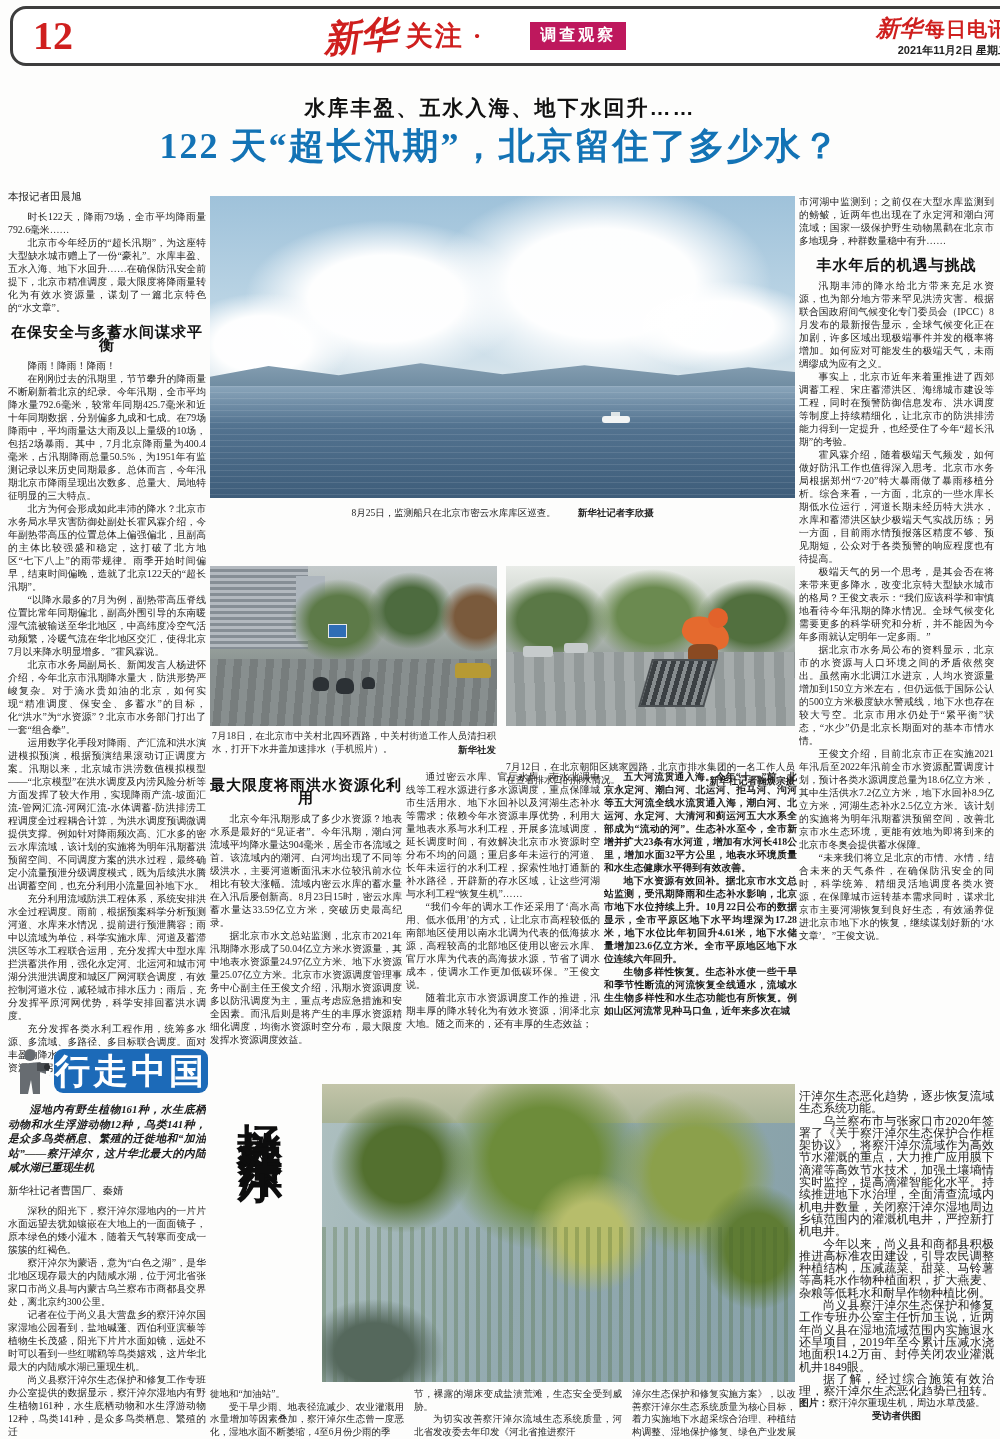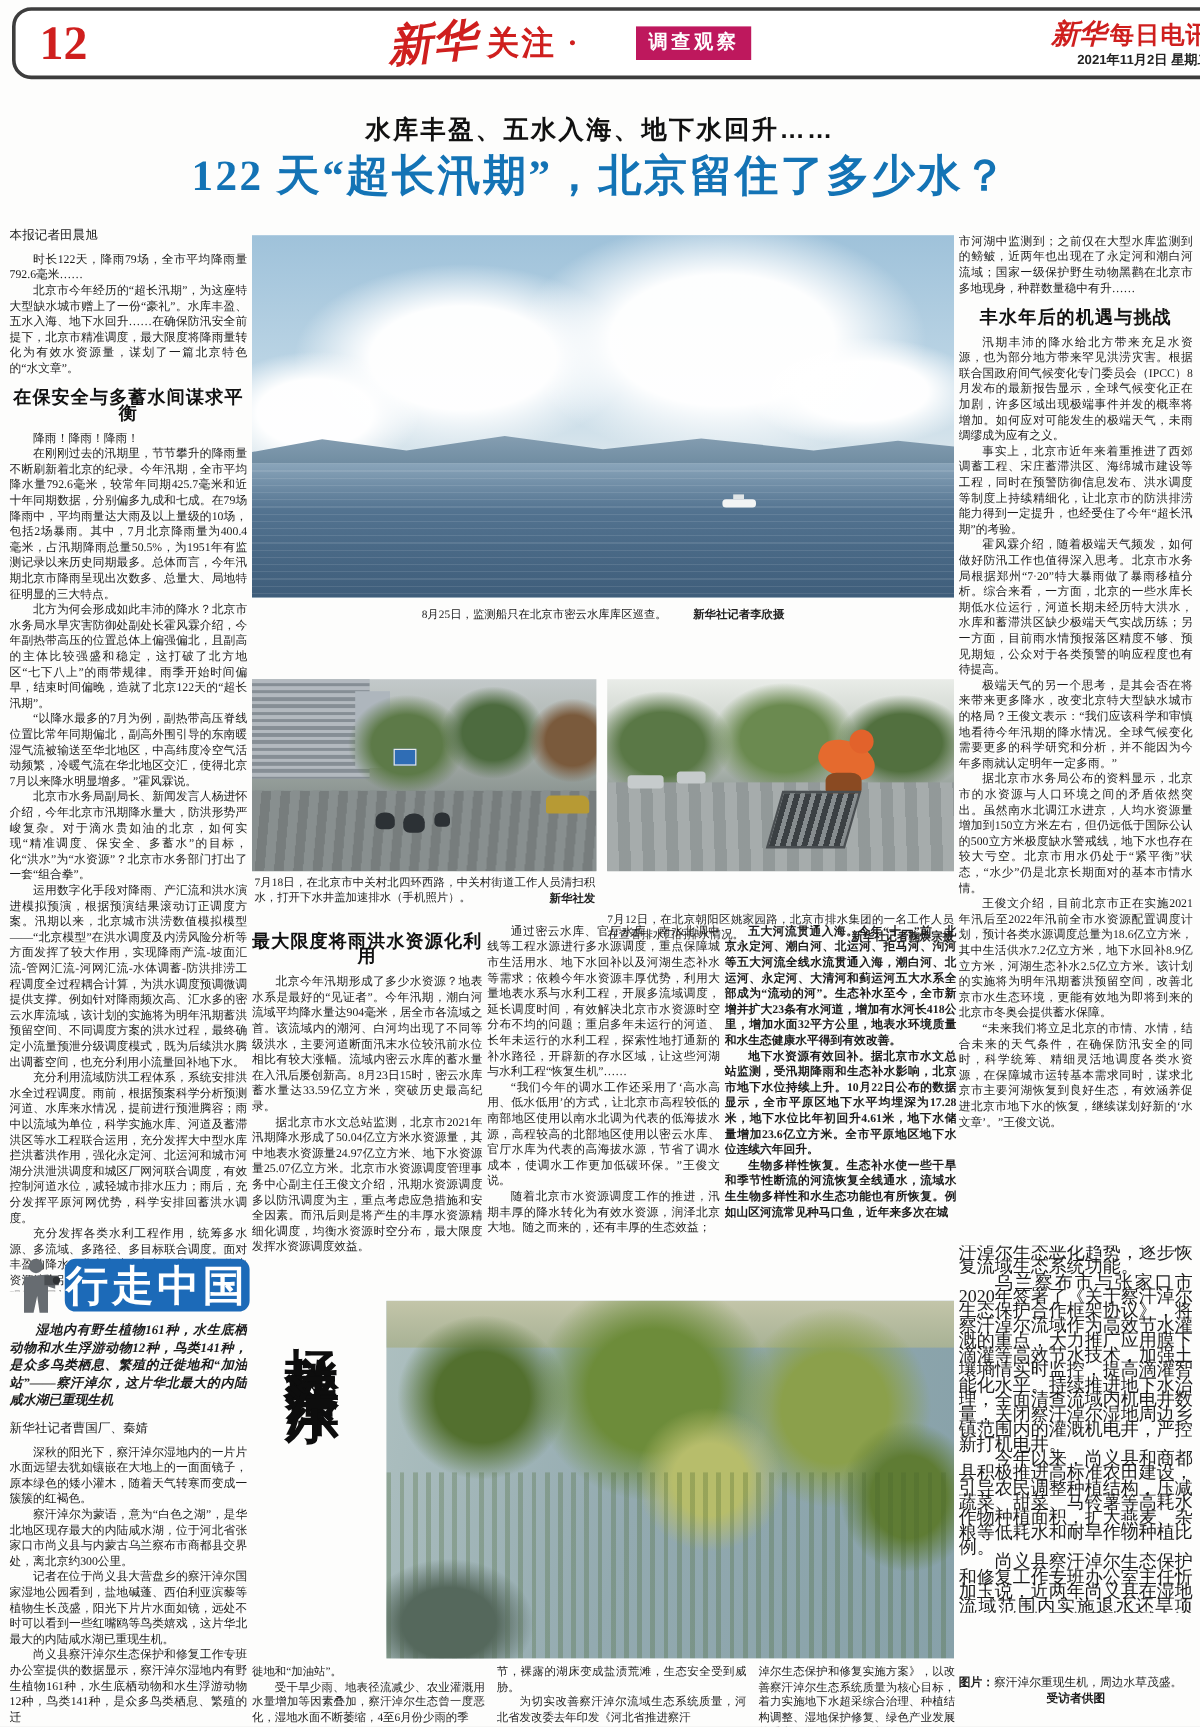--- a/index.html
+++ b/index.html
@@ -107,21 +107,21 @@
   .r3{left:62%;top:2%;width:34%;height:56%;background:radial-gradient(closest-side,#8ba04b 55%,rgba(139,160,75,0));}
   .r4{left:44%;top:30%;width:26%;height:40%;background:radial-gradient(closest-side,#b7bd6b 50%,rgba(183,189,107,0));}
   .r5{left:80%;top:34%;width:24%;height:42%;background:radial-gradient(closest-side,#5f7c34 55%,rgba(95,124,52,0));}
   .reflect{position:absolute;left:0;bottom:0;width:100%;height:52%;
            background:repeating-linear-gradient(90deg,rgba(70,100,44,.28) 0 4px,rgba(0,0,0,0) 4px 11px);}
   .darkcorner{position:absolute;left:-4%;bottom:-8%;width:30%;height:36%;border-radius:50%;
               background:radial-gradient(closest-side,#55685c 55%,rgba(85,104,92,0));}
   .b2{left:210px;top:1388px;width:194px;height:51px;font-size:9.5px;line-height:12.7px;}
   .b3{left:414px;top:1388px;width:208px;height:51px;font-size:9.5px;line-height:12.7px;}
   .b4{left:632px;top:1388px;width:164px;height:51px;font-size:9.5px;line-height:12.7px;}
-  .c5a2{left:799px;top:1038px;width:195px;height:306px;font-size:15px;line-height:12.3px;}
+  .c5a2{left:799px;top:1090px;width:195px;height:306px;font-size:12px;line-height:12.3px;}
   .a2cap{position:absolute;left:799px;top:1396px;width:195px;font-size:9.8px;line-height:13px;text-align:justify;overflow:hidden;height:42px;}
   .a2cap .caplabel{font-weight:700;font-family:"Liberation Sans","DejaVu Sans",sans-serif;}
   .a2cap .capcredit{display:block;text-align:center;font-weight:700;font-family:"Liberation Sans","DejaVu Sans",sans-serif;}
 </style>
 </head>
 <body>
 
 <div class="page">
 
   <div class="mast">

